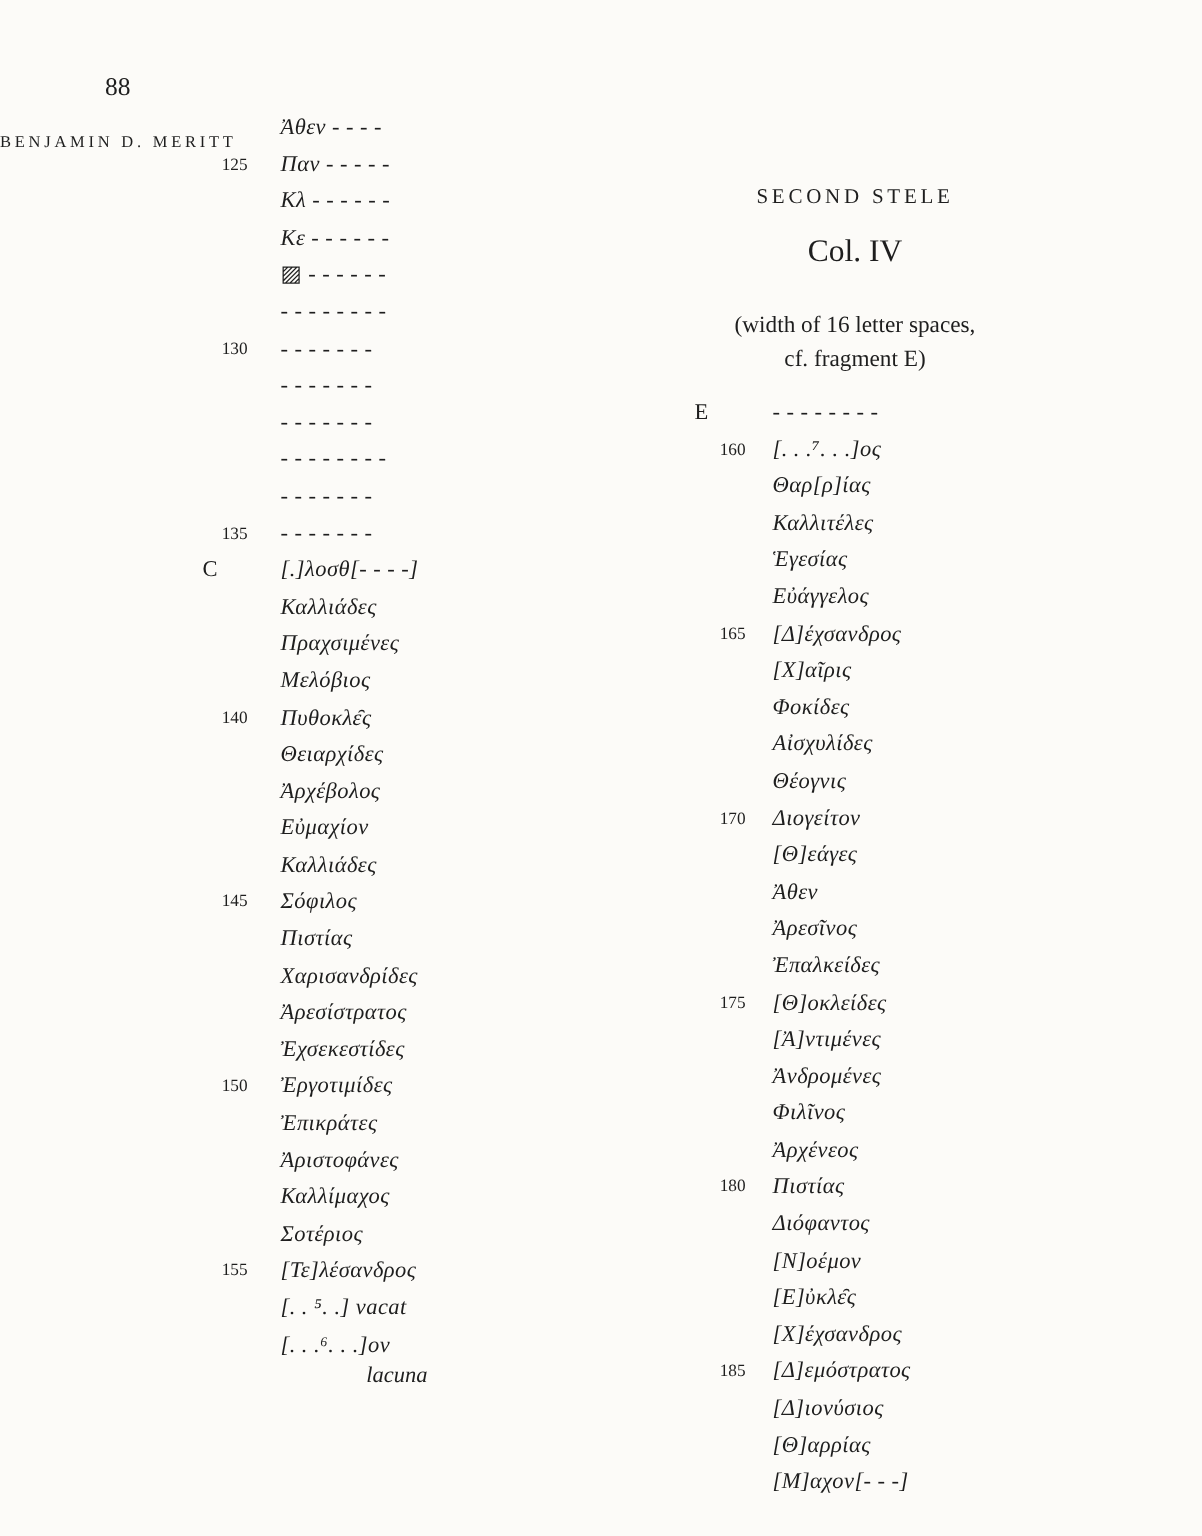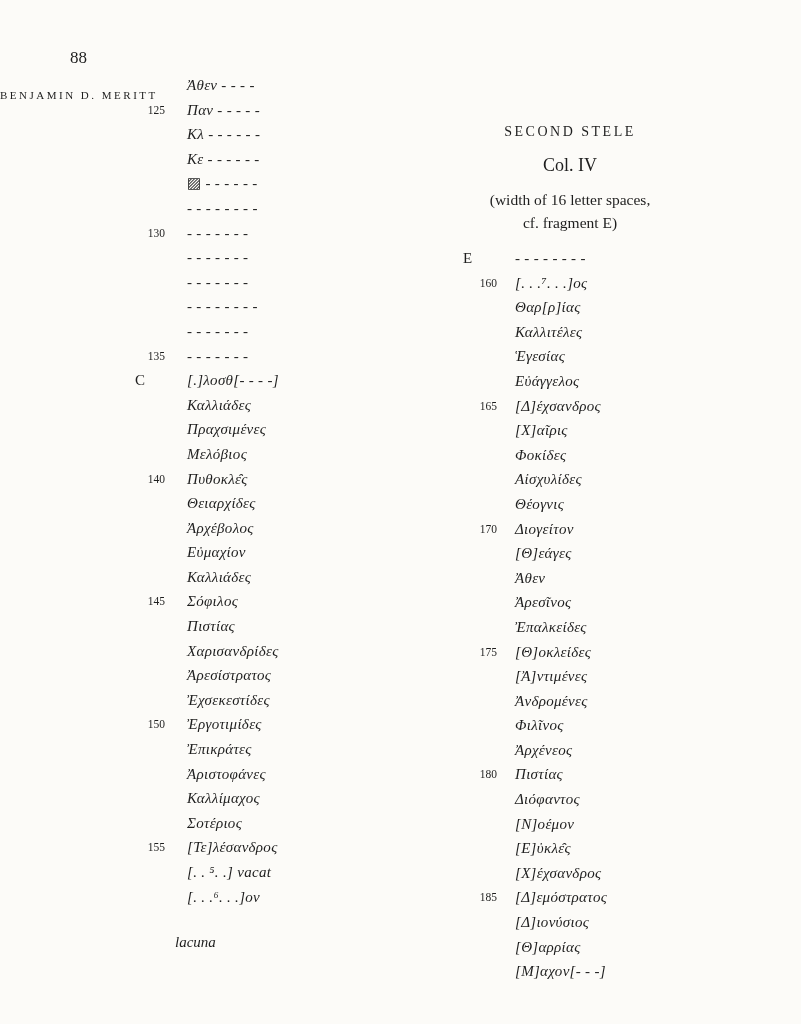--- a/index.html
+++ b/index.html
@@ -25,26 +25,26 @@
   .col-right .gutter { width: 42px; }
   .marker { position: absolute; left: 0; top: 0; font-size: 15px; font-style: normal; }
   .col-right .marker { left: 8px; }
   .linenum { display: block; text-align: right; font-size: 11.5px; font-style: normal; }
   .greek { font-style: italic; font-size: 15px; letter-spacing: 0.3px; }
   .col-left  .greek { padding-left: 22px; }
   .col-right .greek { padding-left: 18px; }
 
   .stele-title { text-align: center; font-size: 14px; letter-spacing: 2.5px;
                  line-height: 20px; padding-top: 5px; margin-top: 12px; }
-  .col-head    { text-align: center; font-size: 18px; margin-top: 13px; }
+  .col-head    { text-align: center; font-size: 21px; margin-top: 13px; }
   .note        { text-align: center; font-size: 15.5px; line-height: 23px; }
-  .note.first  { margin-top: 12px; }
+  .note.first  { margin-top: 25px; }
   #right-rows  { margin-top: 12px; }
 
-  .lacuna { margin-top: 25px; width: 150px; padding-left: 40px; text-align: left;
+  .lacuna { width: 150px; padding-left: 40px; text-align: right;
             font-style: italic; font-size: 15px; }
 </style>
 </head>
 <body>
 
 <div class="page">
   <span class="pagenum">88</span>
   <span class="title">BENJAMIN D. MERITT</span>
 
   <section class="col-left">

